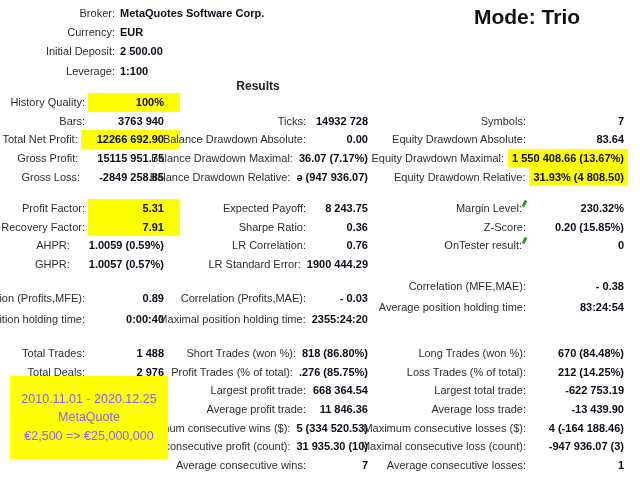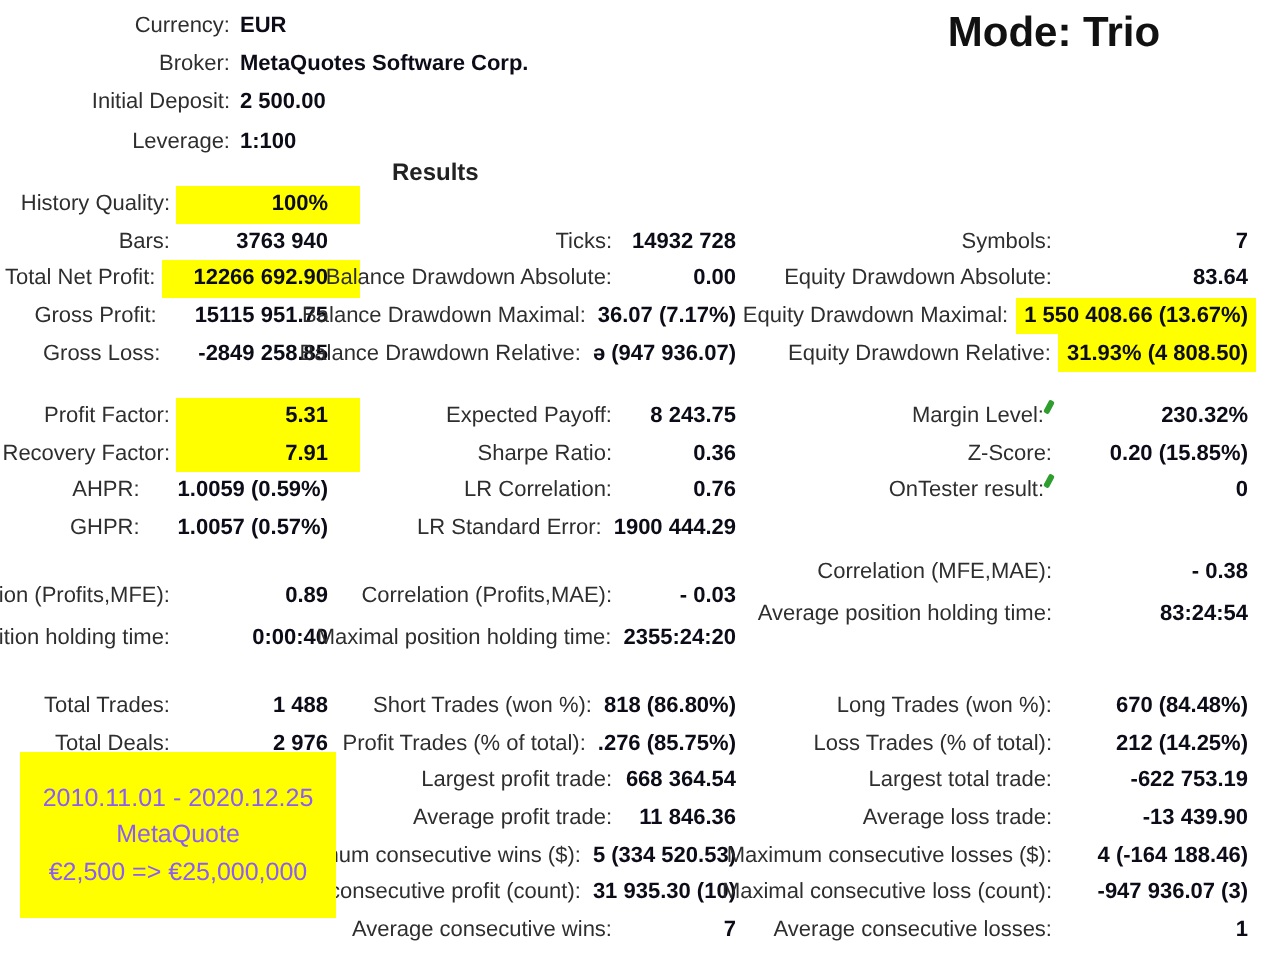--- a/index.html
+++ b/index.html
@@ -27,21 +27,21 @@
     transform:rotate(28deg);border-radius:1px;align-self:flex-start;
     margin:1px 0 0 1px;
   }
   
   #account{left:0;top:3px;width:300px}
   #account .row{height:19.3px;justify-content:flex-start}
   #account .lbl{width:115px;flex:0 0 115px}
   #account .val{margin-left:5px;min-width:0;padding:0}
   #mode-title{left:420px;top:5px;width:214px;text-align:center;
     font-size:21px;font-weight:bold;color:#111;letter-spacing:0px}
-  #results-title{left:196px;top:79px;width:124px;text-align:left;
+  #results-title{left:196px;top:79px;width:124px;text-align:center;
     font-size:12px;font-weight:bold;color:#222}
   
   .c1{left:-70px;width:250px}
   .c2{left:90px;width:280px}
   .c3{left:350px;width:278px}
   #s1c1{top:93px}   #s1c2{top:111.6px} #s1c3{top:111.6px}
   #s2c1{top:199px}  #s2c2{top:199px}   #s2c3{top:199px}
   #s3c1{top:287px}  #s3c2{top:287px}   #s3c3{top:275px}
   #s4c1{top:344px}  #s4c2{top:344px}   #s4c3{top:344px}
   #summary-box{
@@ -49,26 +49,26 @@
     background:var(--highlight,#ffff00);
     display:flex;flex-direction:column;justify-content:center;
     text-align:center;font-size:12.5px;color:#8b5cf6;line-height:18.5px;
   }
 </style>
 </head>
 <body>
 
 <div class="col" id="account">
   <div class="row">
+    <span class="lbl">Broker:</span>
+    <span class="val">MetaQuotes Software Corp.</span>
+  </div>
+  <div class="row">
     <span class="lbl">Currency:</span>
     <span class="val">EUR</span>
-  </div>
-  <div class="row">
-    <span class="lbl">Broker:</span>
-    <span class="val">MetaQuotes Software Corp.</span>
   </div>
   <div class="row">
     <span class="lbl">Initial Deposit:</span>
     <span class="val">2 500.00</span>
   </div>
   <div class="row">
     <span class="lbl">Leverage:</span>
     <span class="val">1:100</span>
   </div>
 </div>

